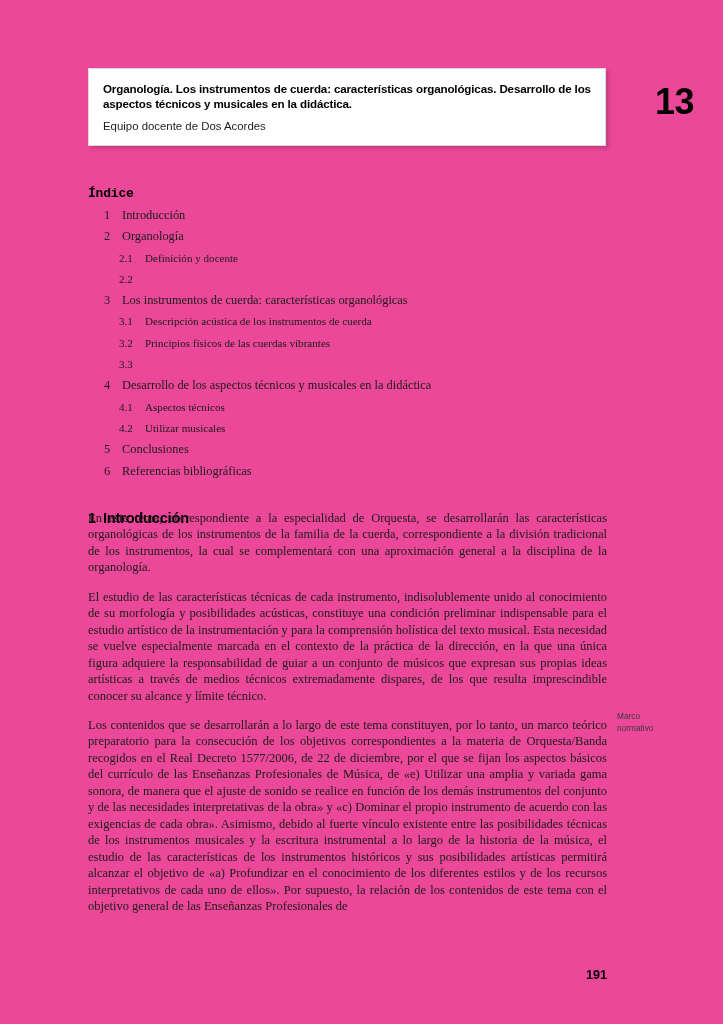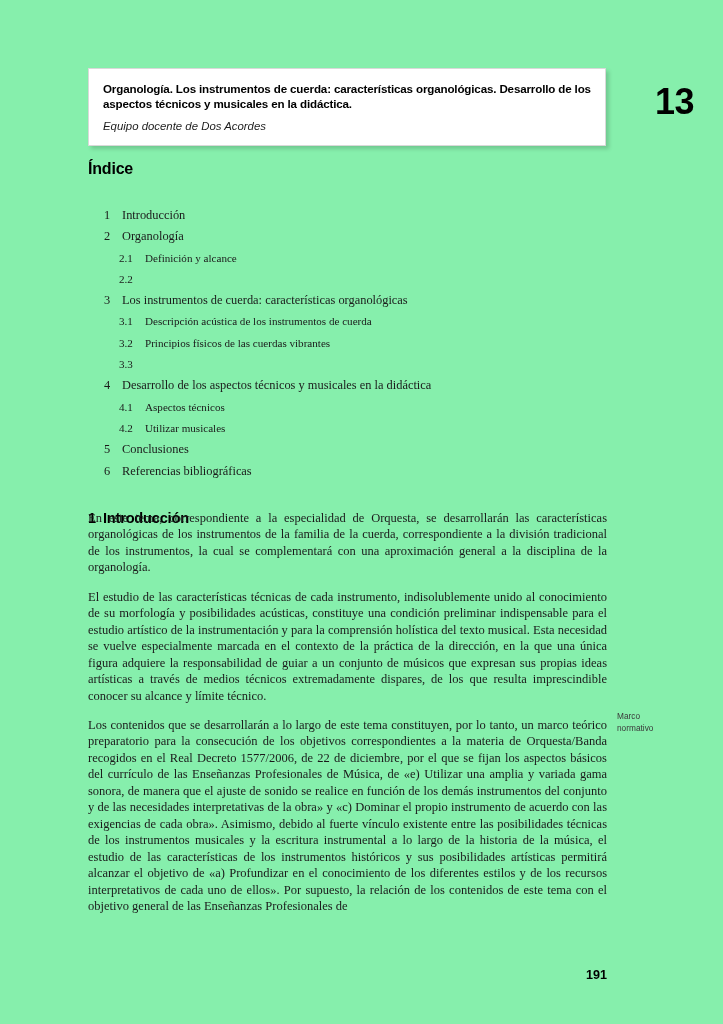--- a/index.html
+++ b/index.html
@@ -12,21 +12,21 @@
     height: 1024px;
     position: relative;
     font-family: "Liberation Serif", "DejaVu Serif", serif;
     color: #1a1a1a;
     overflow: hidden;
   }
 
   .page {
     position: absolute;
     inset: 0;
-    background: #86efac;
+    background: #ec4899;
   }
 
   
   .header-area {
     position: absolute;
     left: 88px;
     top: 68px;
     width: 620px;
     height: 92px;
   }
@@ -51,43 +51,42 @@
     letter-spacing: -0.15px;
     margin: 0 0 8px 0;
   }
   .chapter-author {
     font-family: "Liberation Sans", "DejaVu Sans", sans-serif;
     font-weight: normal;
     font-size: 11.4px;
     line-height: 14px;
     color: #1d1d1d;
     margin: 0;
-    font-style: italic;
   }
   .chapter-number {
     position: absolute;
     right: 14px;
     top: 16px;
     font-family: "Liberation Sans", "DejaVu Sans", sans-serif;
     font-weight: bold;
     font-size: 36px;
     line-height: 36px;
     color: #000000;
     letter-spacing: -0.5px;
     text-align: right;
   }
 
   
   .index-heading {
     position: absolute;
     left: 88px;
-    top: 159px;
-    font-family: Liberation Sans, sans-serif;
-    font-weight: bold;
-    font-size: 16px;
+    top: 184px;
+    font-family: Liberation Mono, monospace;
+    font-weight: bold;
+    font-size: 13px;
     line-height: 20px;
     color: #000000;
     letter-spacing: -0.2px;
   }
 
   .toc {
     position: absolute;
     left: 88px;
     top: 205px;
     width: 520px;
@@ -186,21 +185,21 @@
     <div class="toc-row lvl1">
       <span class="toc-num">1</span>
       <span class="toc-label">Introducción</span>
     </div>
     <div class="toc-row lvl1">
       <span class="toc-num">2</span>
       <span class="toc-label">Organología</span>
     </div>
     <div class="toc-row lvl2">
       <span class="toc-num">2.1</span>
-      <span class="toc-label">Definición y alcance</span>
+      <span class="toc-label">Definición y docente</span>
     </div>
     <div class="toc-row lvl2">
       <span class="toc-num">2.2</span>
     </div>
     <div class="toc-row lvl1">
       <span class="toc-num">3</span>
       <span class="toc-label">Los instrumentos de cuerda: características organológicas</span>
     </div>
     <div class="toc-row lvl2">
       <span class="toc-num">3.1</span>

